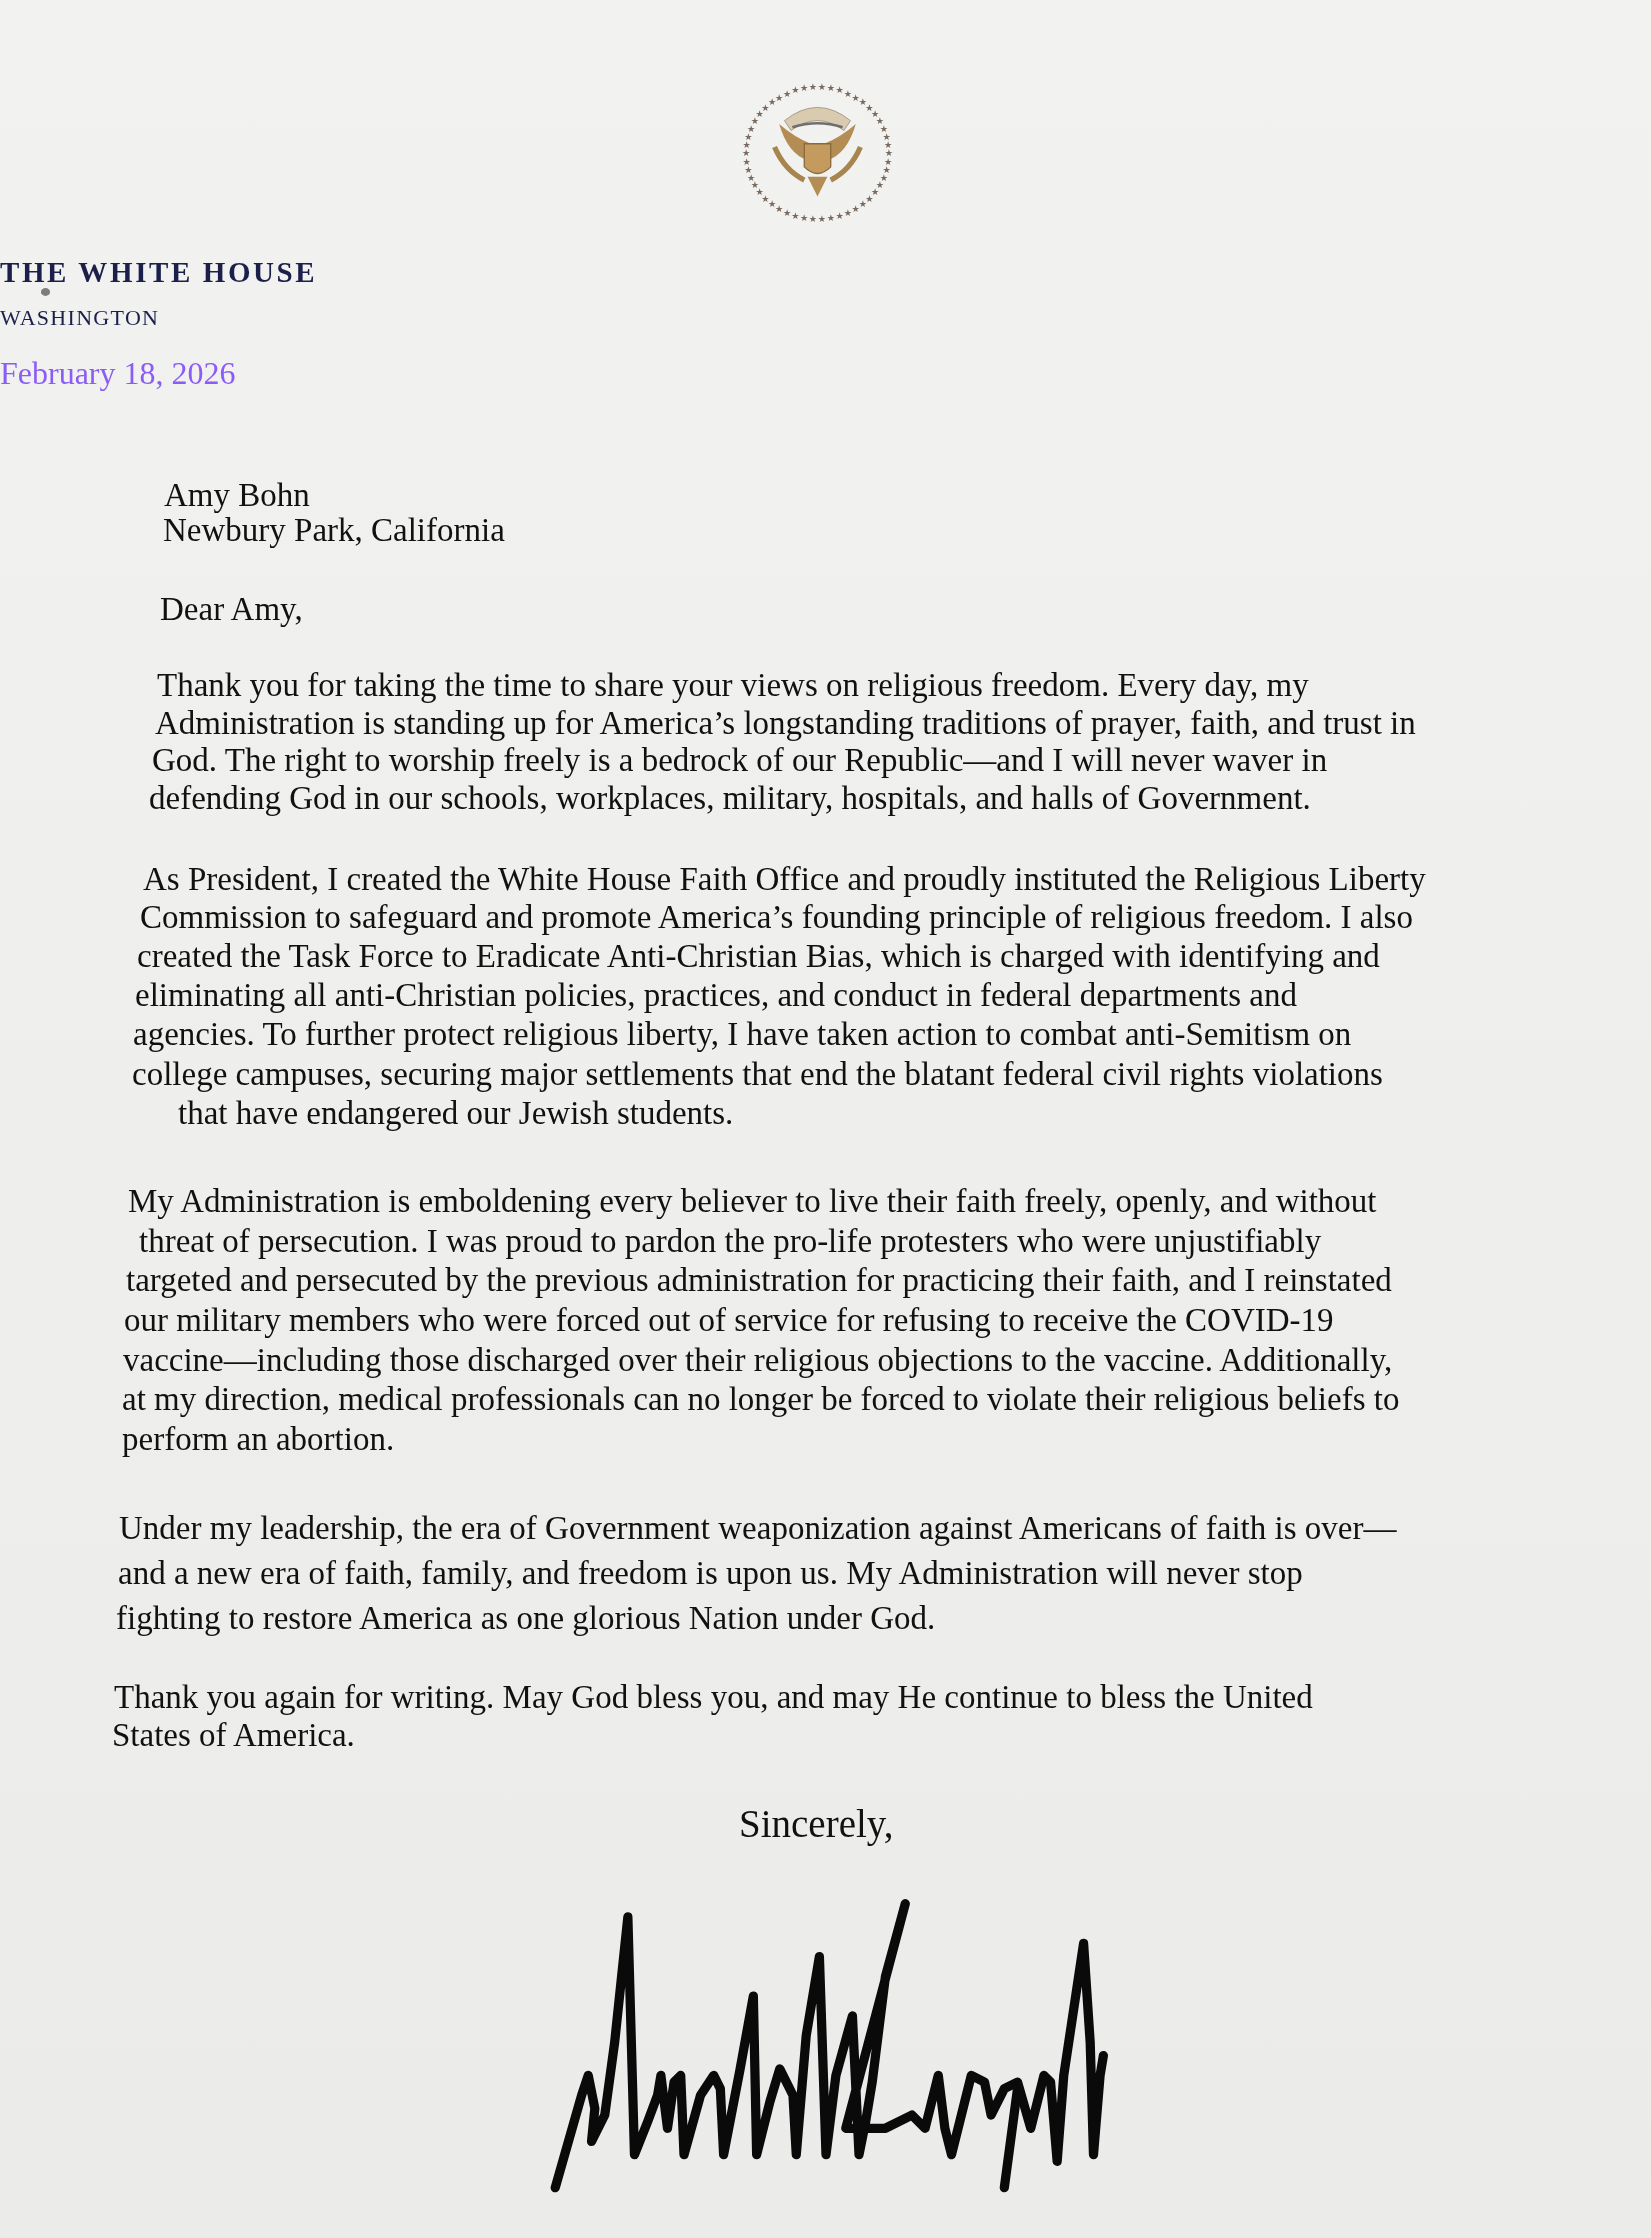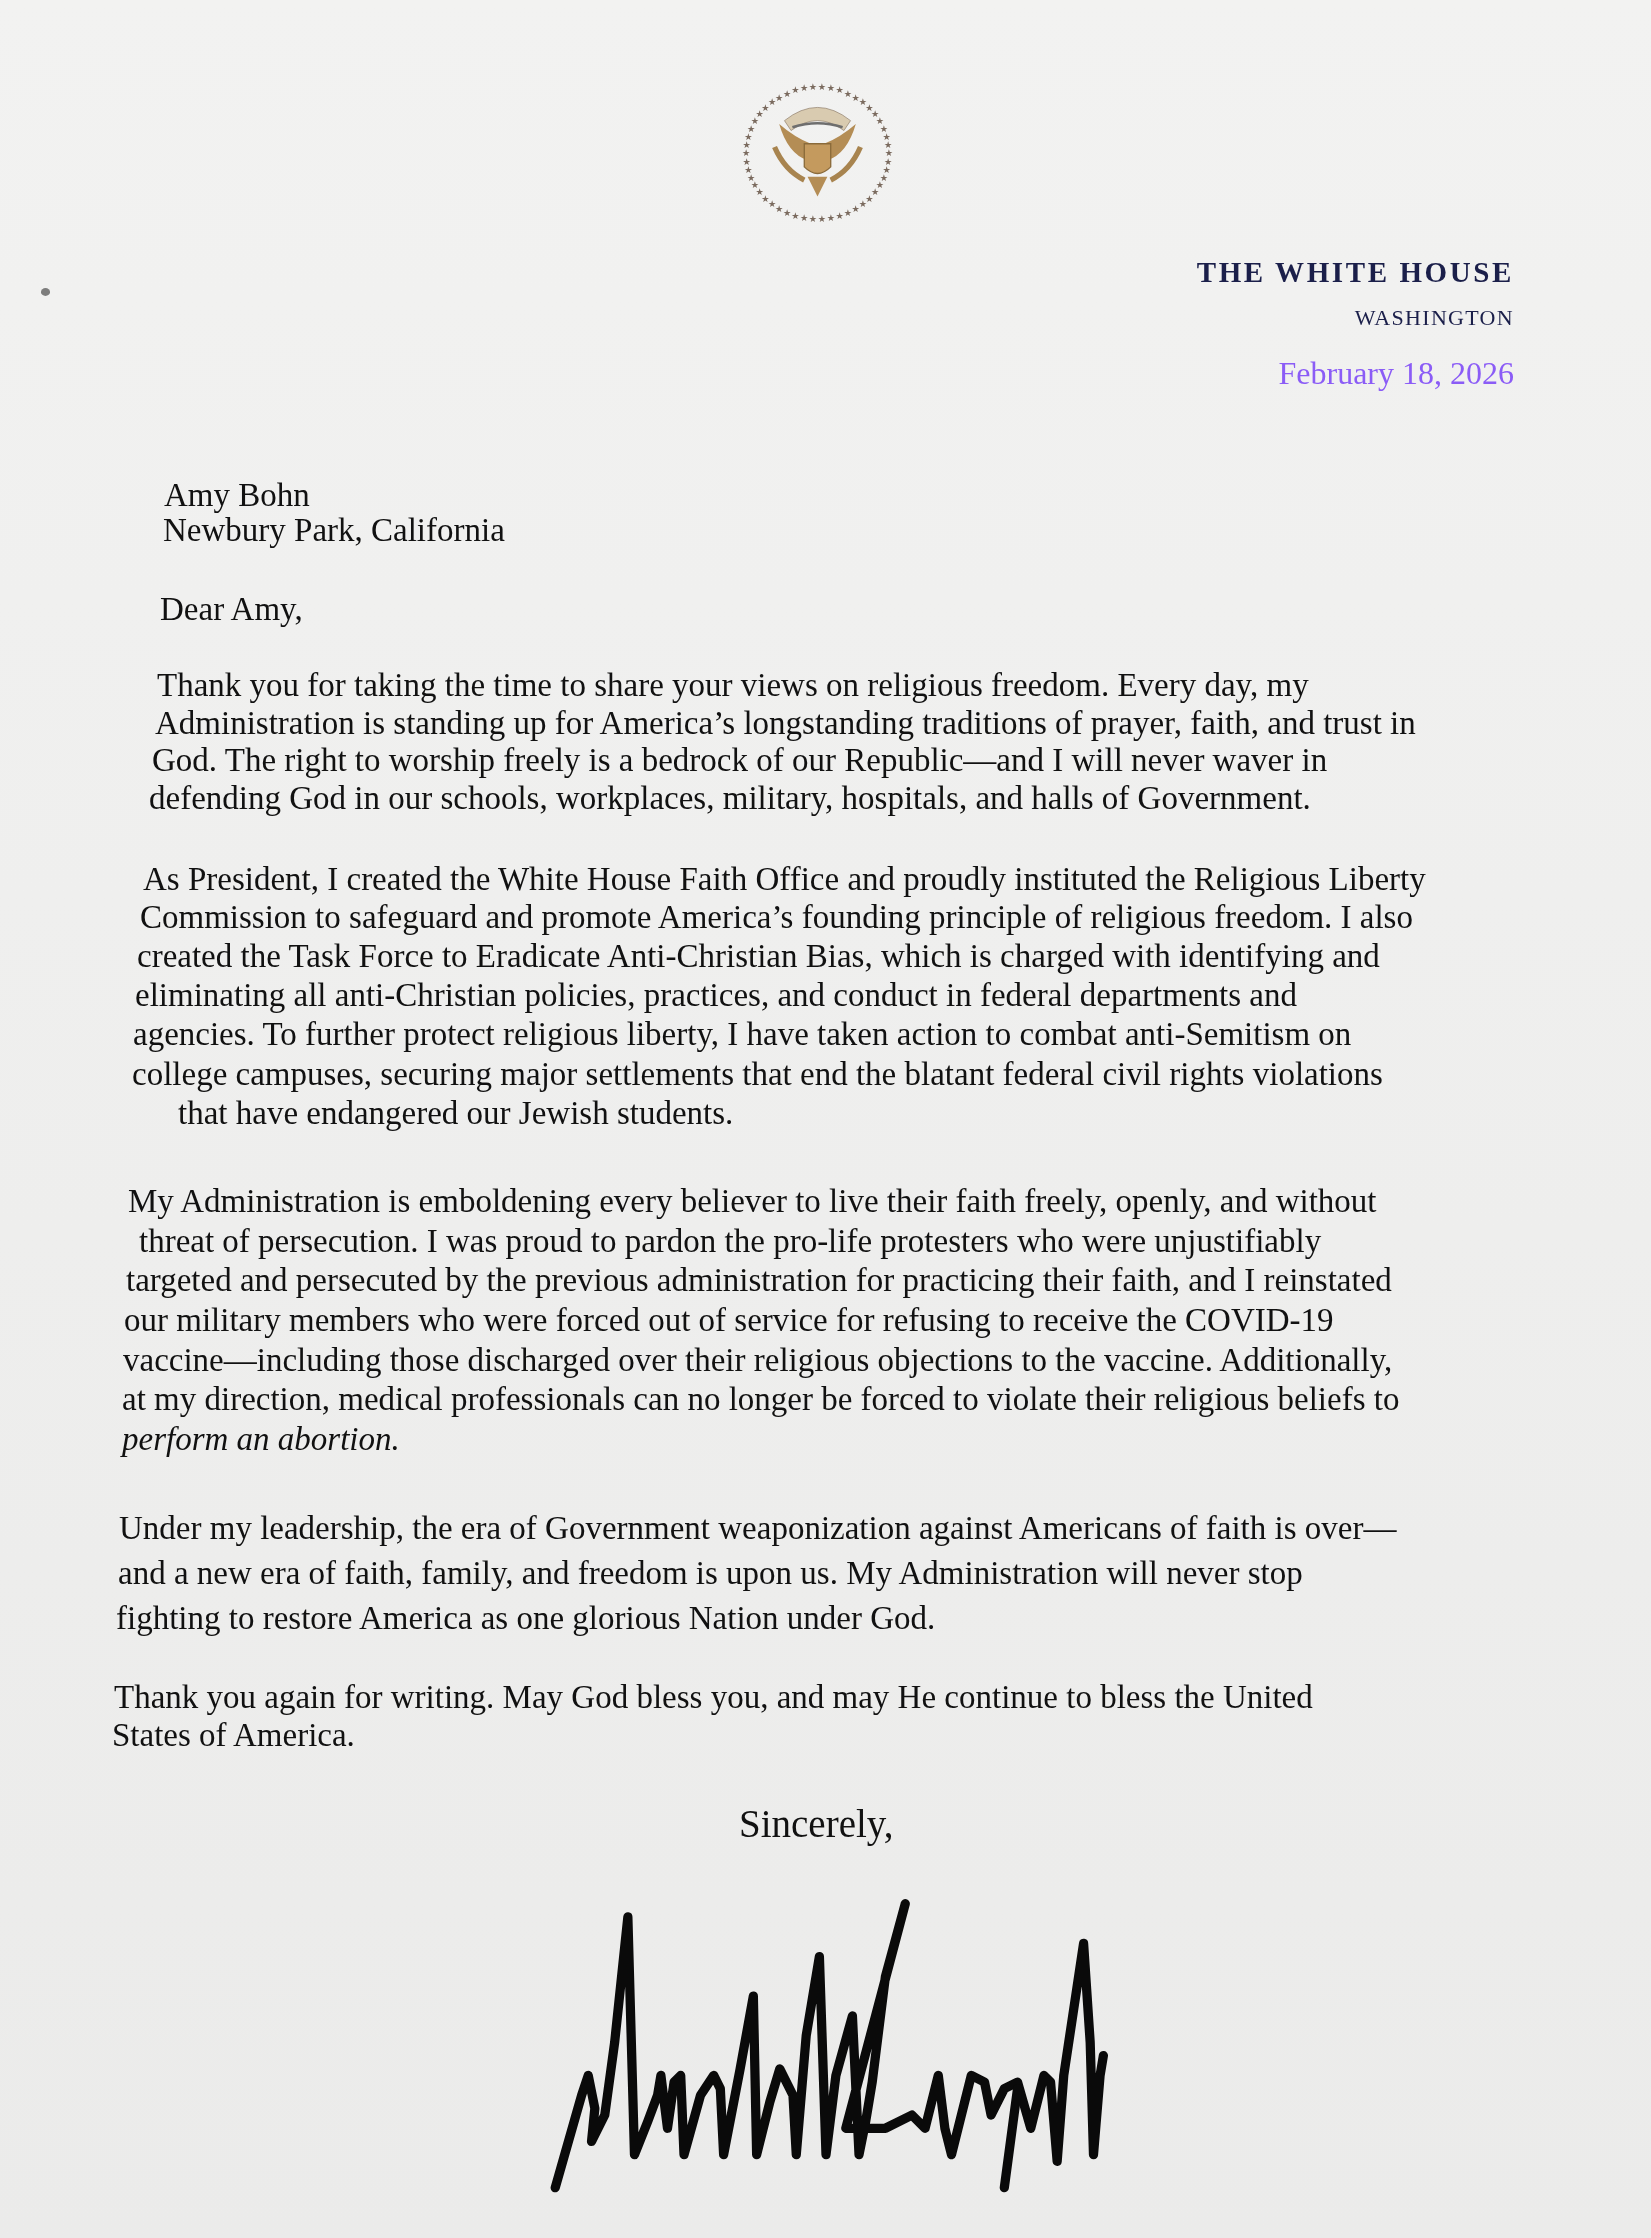--- a/index.html
+++ b/index.html
@@ -9,21 +9,21 @@
     position: relative; overflow: hidden;
     font-family: "Liberation Serif", "DejaVu Serif", serif;
     color: #111;
   }
   .paper {
     position: absolute; left: 0; top: 0; width: 1652px; height: 2239px;
     background: linear-gradient(180deg, #f2f2f1 0%, #efefee 40%, #ebebea 100%);
   }
   .smudge { position: absolute; left: 41px; top: 288px; width: 9.3px; height: 8px; border-radius: 50%; background: #555; opacity: .75; }
   .seal { position: absolute; left: 738px; top: 81px; width: 159px; height: 144px; }
-  .letterhead { position: absolute; left: 0; width: 1514px; text-align: right; }
+  .letterhead { position: absolute; left: 0; width: 1514px; text-align: left; }
   .lh-title { top: 256px; font-size: 29px; color: #1b1f4a; letter-spacing: 2.6px; font-weight: bold; }
   .lh-sub { top: 305px; font-size: 22px; color: #1b1f4a; letter-spacing: 1.3px; }
   .lh-date { top: 355px; font-size: 32px; color: #8b5cf6; }
   .text { position: absolute; font-size: 33px; line-height: 38px; white-space: nowrap; }
   .sig { position: absolute; left: 542px; top: 1877px; width: 568px; height: 344px; }
 </style>
 </head>
 <body>
 
 <div class="paper"></div>
@@ -128,21 +128,21 @@
   <div class="text" style="left:131px; top:1094px;margin-left:47px;">that have endangered our Jewish students.</div>
 </div>
 
 <div>
   <div class="text" style="left:128px; top:1182px;">My Administration is emboldening every believer to live their faith freely, openly, and without</div>
   <div class="text" style="left:139px; top:1222px;">threat of persecution.  I was proud to pardon the pro-life protesters who were unjustifiably</div>
   <div class="text" style="left:126px; top:1261px;">targeted and persecuted by the previous administration for practicing their faith, and I reinstated</div>
   <div class="text" style="left:124px; top:1301px;">our military members who were forced out of service for refusing to receive the COVID-19</div>
   <div class="text" style="left:123px; top:1341px;">vaccine—including those discharged over their religious objections to the vaccine.  Additionally,</div>
   <div class="text" style="left:122px; top:1380px;">at my direction, medical professionals can no longer be forced to violate their religious beliefs to</div>
-  <div class="text" style="left:122px; top:1420px;font-style:italic;">perform an abortion.</div>
+  <div class="text" style="left:122px; top:1420px;">perform an abortion.</div>
 </div>
 
 <div>
   <div class="text" style="left:119px; top:1509px;">Under my leadership, the era of Government weaponization against Americans of faith is over—</div>
   <div class="text" style="left:118px; top:1554px;">and a new era of faith, family, and freedom is upon us.  My Administration will never stop</div>
   <div class="text" style="left:116px; top:1599px;">fighting to restore America as one glorious Nation under God.</div>
 </div>
 
 <div>
   <div class="text" style="left:114px; top:1678px;">Thank you again for writing.  May God bless you, and may He continue to bless the United</div>

